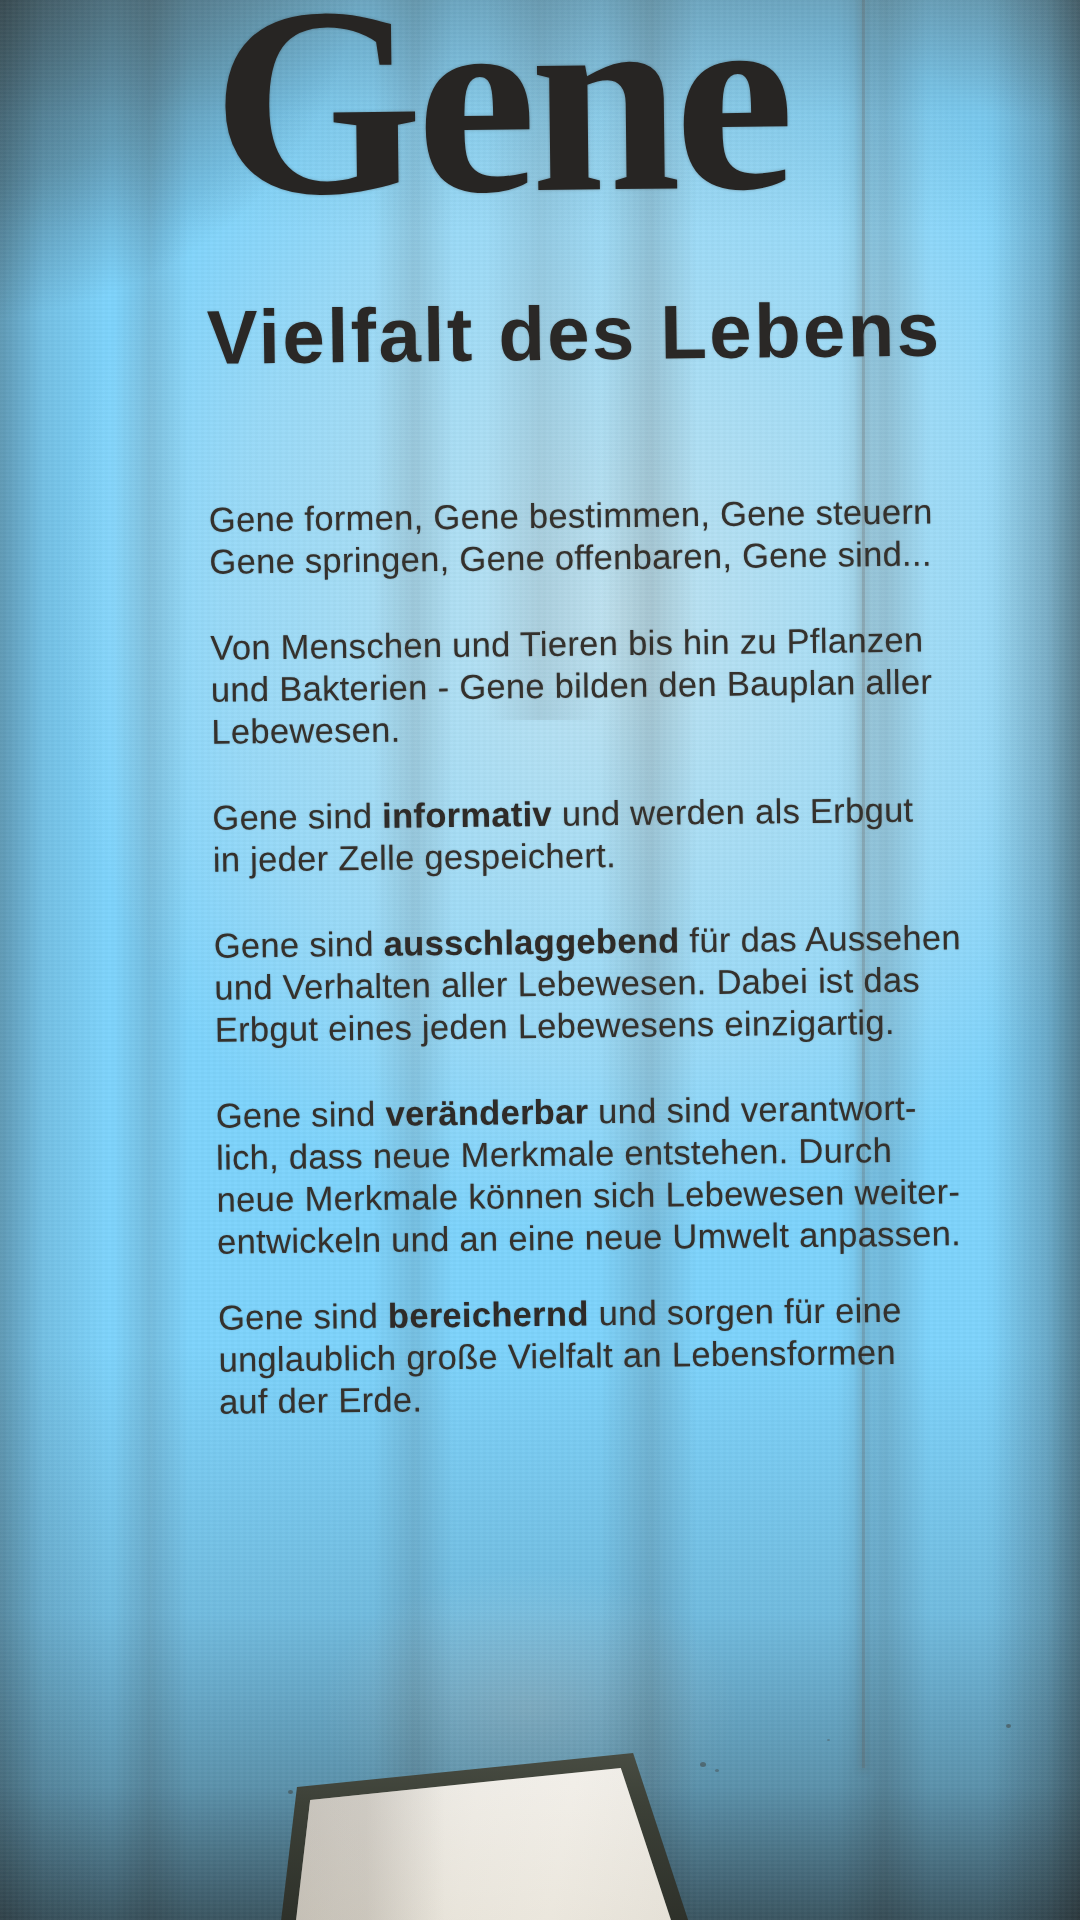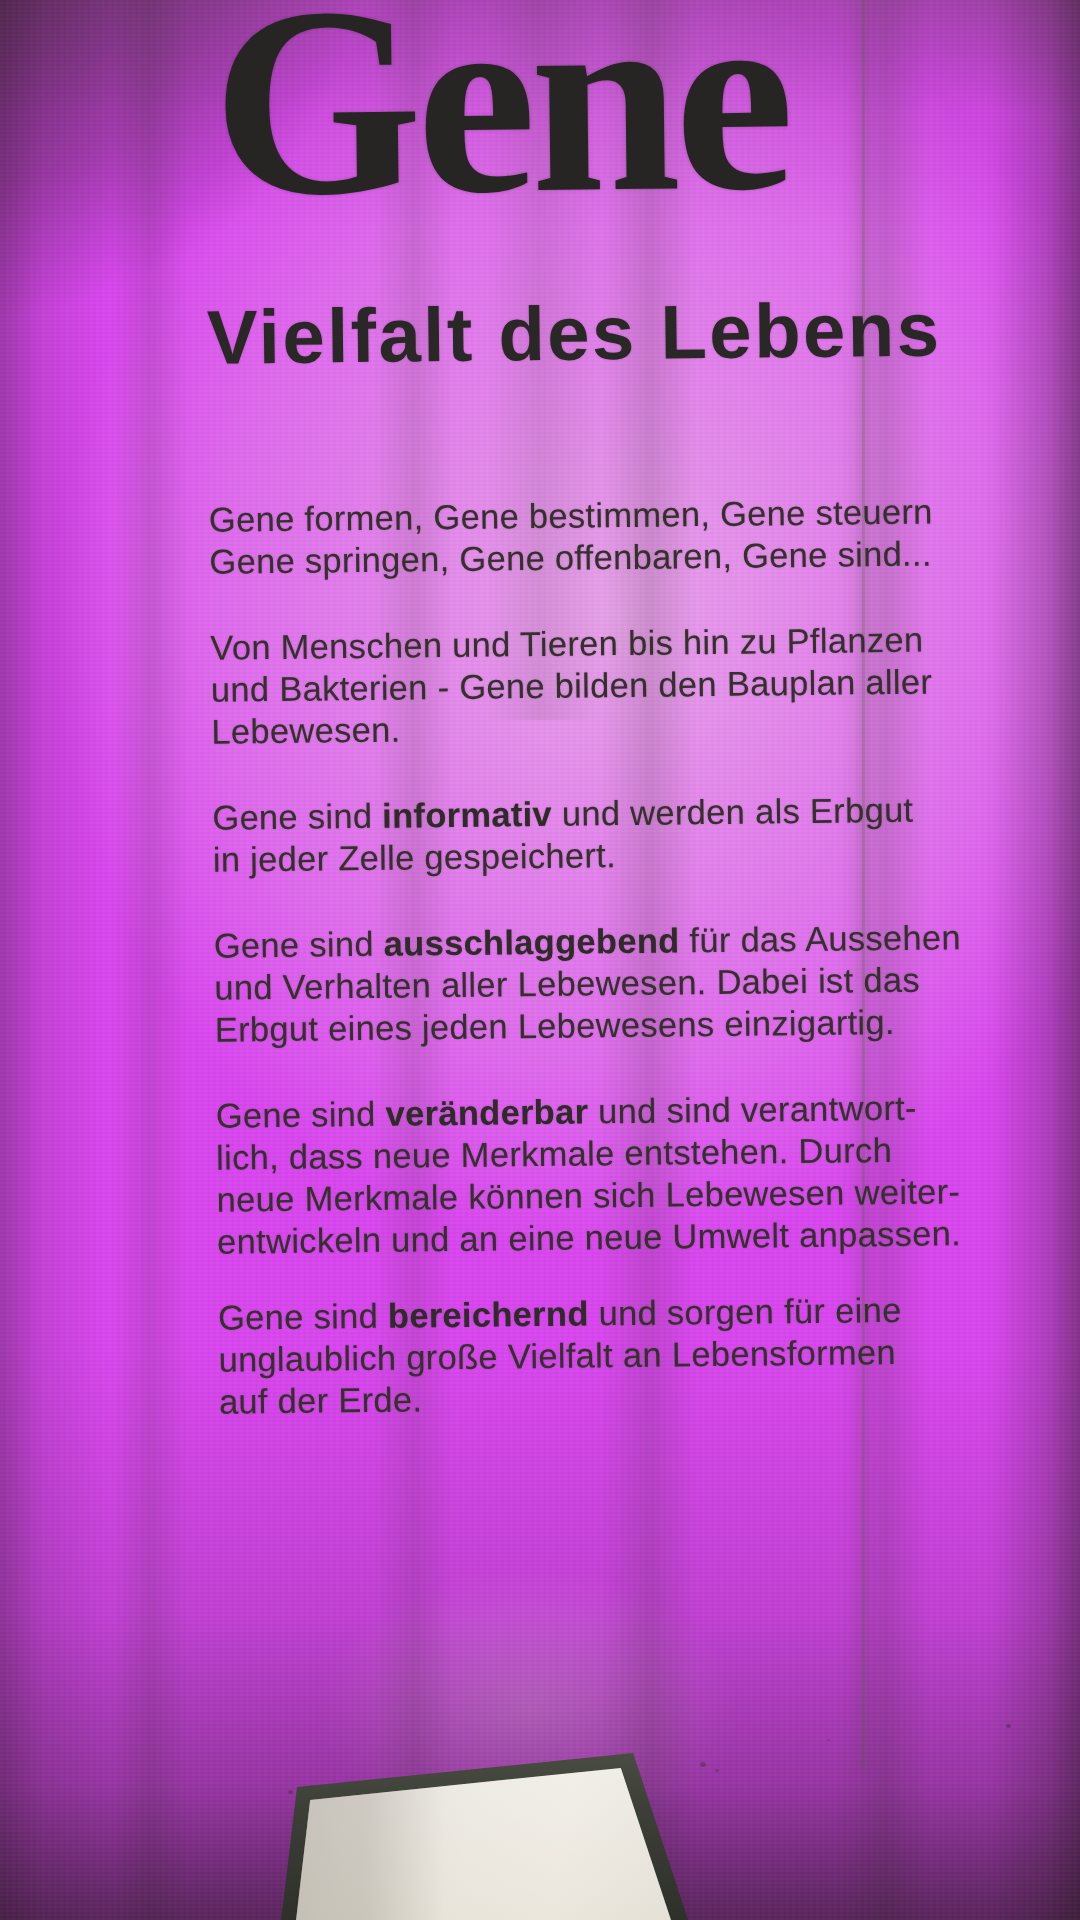--- a/index.html
+++ b/index.html
@@ -1,19 +1,19 @@
 <!DOCTYPE html>
 <html><head>
 <meta charset="utf-8">
 <style>
   html,body{margin:0;padding:0;background:#111;}
   .photo{
     position:relative;width:1080px;height:1920px;overflow:hidden;
     font-family:"Liberation Sans",sans-serif;
-    background-color:#d946ef;
+    background-color:#7dd3fc;
   }
   
   .wall{
     position:absolute;inset:0;
     background-image:
       radial-gradient(ellipse 560px 500px at -4% -2%, rgba(28,23,18,0.55) 0%, rgba(28,23,18,0.26) 45%, rgba(28,23,18,0) 72%),
       radial-gradient(ellipse 420px 300px at 104% -4%, rgba(28,23,18,0.20), rgba(28,23,18,0) 70%),
       linear-gradient(to right, rgba(25,20,16,0.30) 0%, rgba(25,20,16,0.10) 4%, rgba(25,20,16,0) 10%),
       linear-gradient(to left, rgba(25,20,16,0.30) 0%, rgba(25,20,16,0.10) 3%, rgba(25,20,16,0) 9%),
       linear-gradient(to top, rgba(24,20,17,0.66) 0%, rgba(24,20,17,0.34) 7%, rgba(24,20,17,0.12) 16%, rgba(24,20,17,0) 30%),

